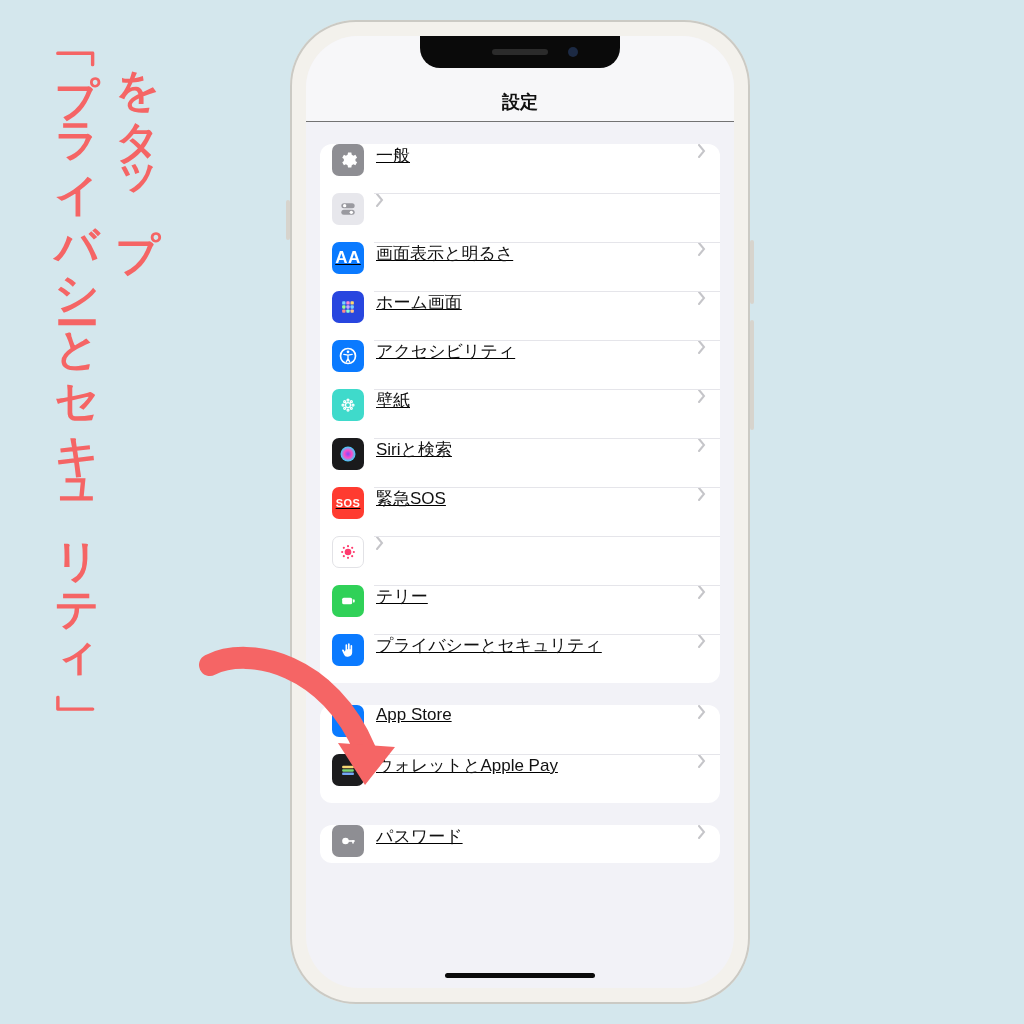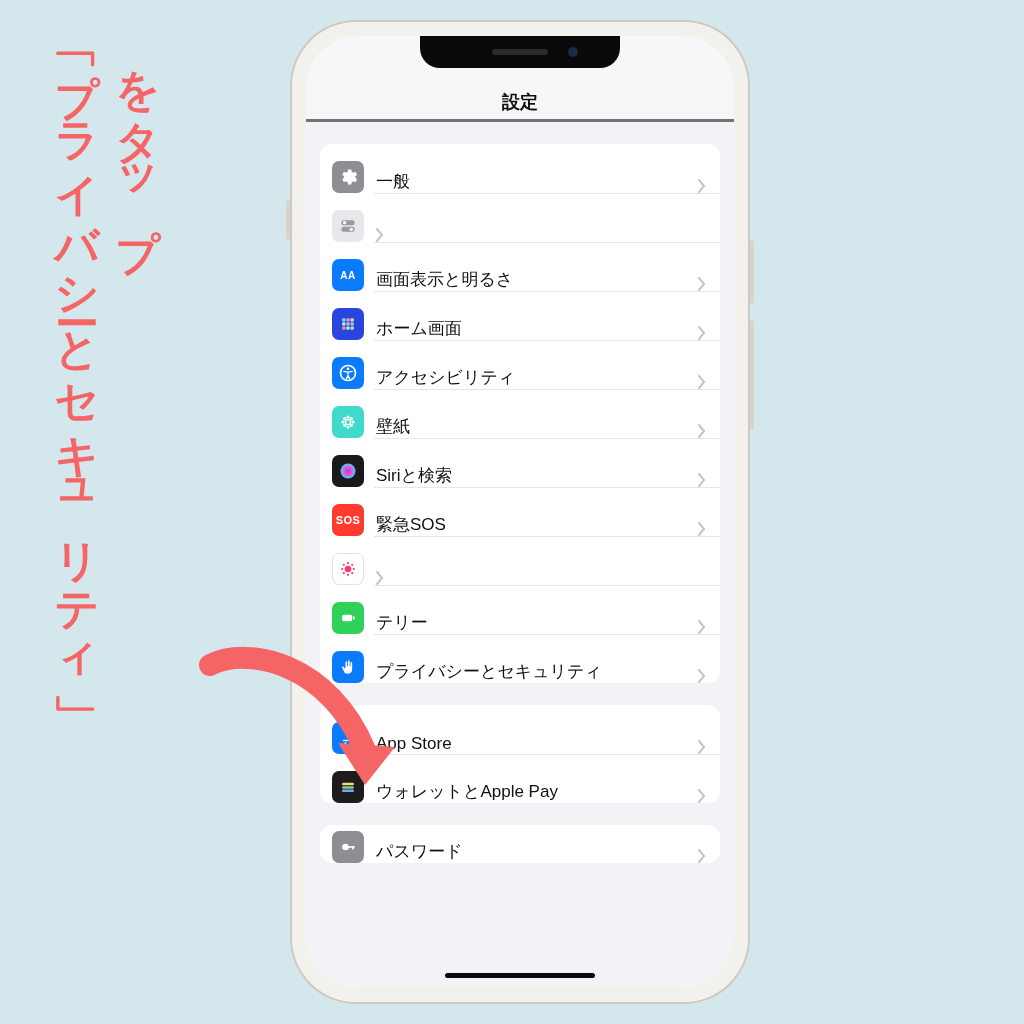--- a/index.html
+++ b/index.html
@@ -95,21 +95,21 @@
     content:"";
     position:absolute;
     right:42px; top:11px;
     width:10px; height:10px; background:#1c2a44; border-radius:50%;
   }
 
   .header {
     padding-top: 44px;
     height: 86px;
     text-align: center;
-    border-bottom: 3px solid #737373;
+    border-bottom: 1px solid #737373;
     background: #f7f7f9;
   }
   .header .title {
     font-size: 18px;
     font-weight: 700;
     color: #111;
     padding-top: 10px;
   }
 
   .scroll {
@@ -121,24 +121,25 @@
   .group {
     background: #ffffff;
     border-radius: 12px;
     margin-top: 22px;
     overflow: hidden;
   }
   .group.partial-bottom { margin-top: 22px; }
 
   .row {
     display: flex;
-    align-items: flex-end;
+    align-items: flex-start;
     height: 49px;
     padding: 0 14px 0 12px;
     position: relative;
+    text-decoration: underline;
   }
   .row + .row::before {
     content:"";
     position:absolute;
     left: 54px; right: 0; top: 0;
     height: 1px;
     background: #e5e5ea;
   }
   .icon-box {
     width: 32px;
@@ -174,21 +175,21 @@
   .bg-green  { background:#30d158; }
   .bg-red    { background:#ff3b30; }
   .bg-white  { background:#ffffff; border:1px solid #e2e2e6; }
   .bg-hand   { background:#0a7aff; }
   .bg-key    { background:#8e8e93; }
 
   .icon-box .txt {
     color:#fff; font-weight:700; font-size:11px; letter-spacing:0.5px;
   }
   .bg-lgray svg, .bg-white svg { }
-  .bg-blue .txt.aa { font-size:10px; }
+  .bg-blue .txt.aa { font-size:17px; }
 
   .home-indicator {
     position:absolute;
     bottom:10px; left:50%; transform:translateX(-50%);
     width:150px; height:5px; background:#0b0b0b; border-radius:3px;
     z-index: 6;
   }
 
   .cutoff {
     height: 38px;

